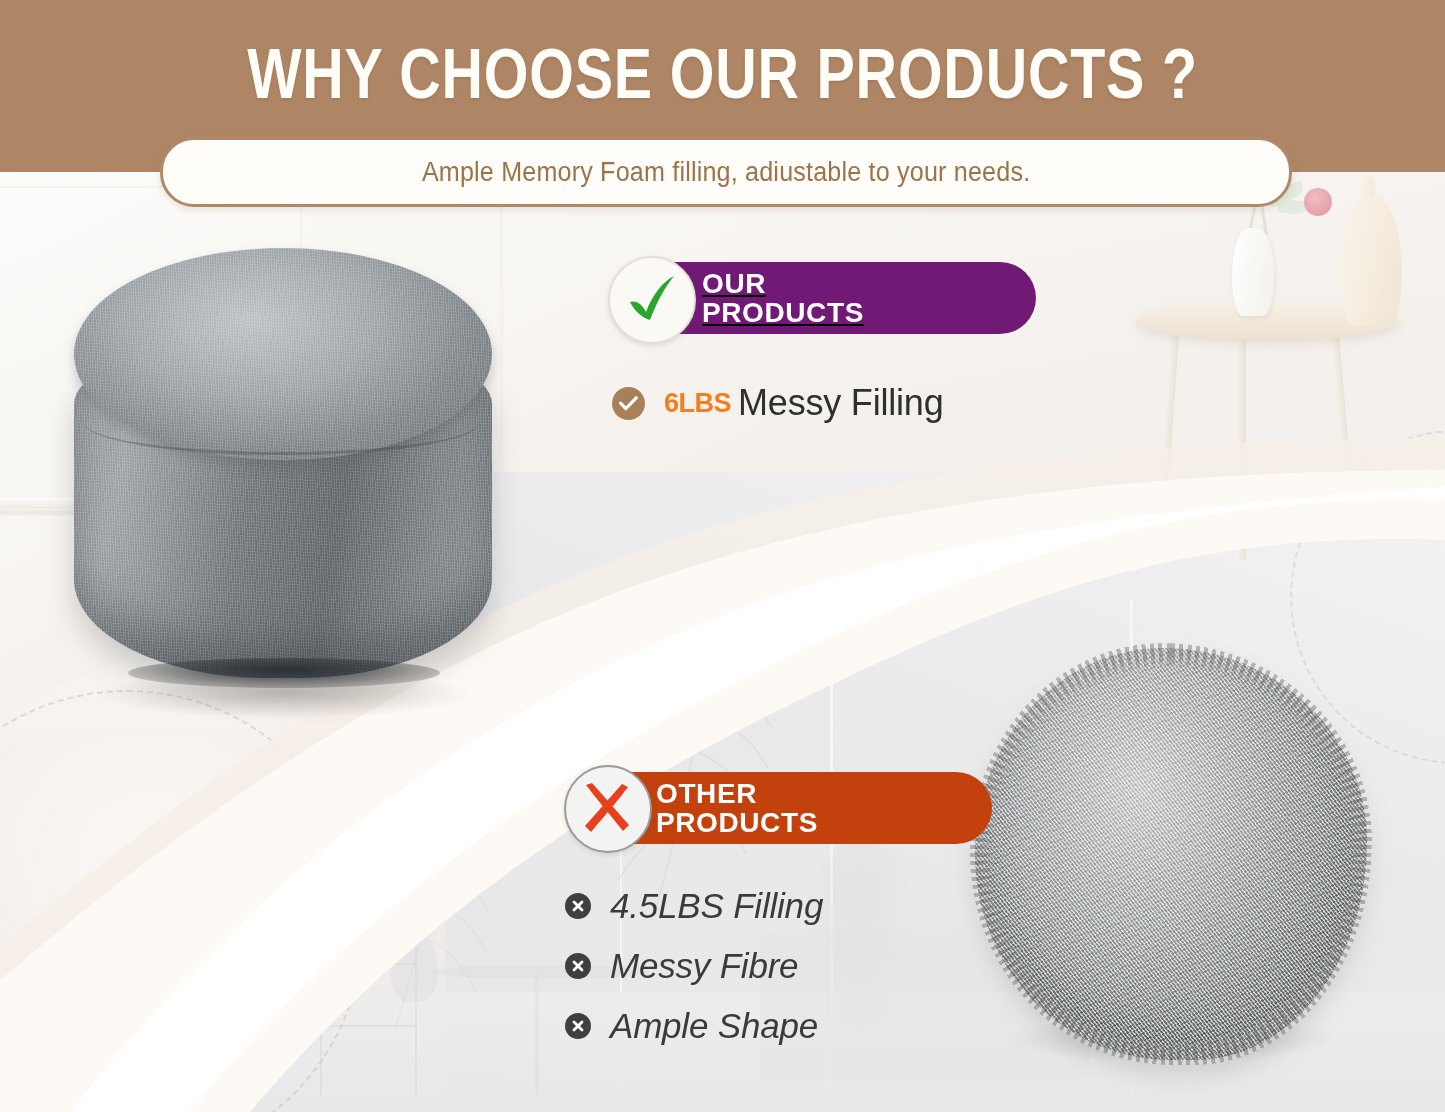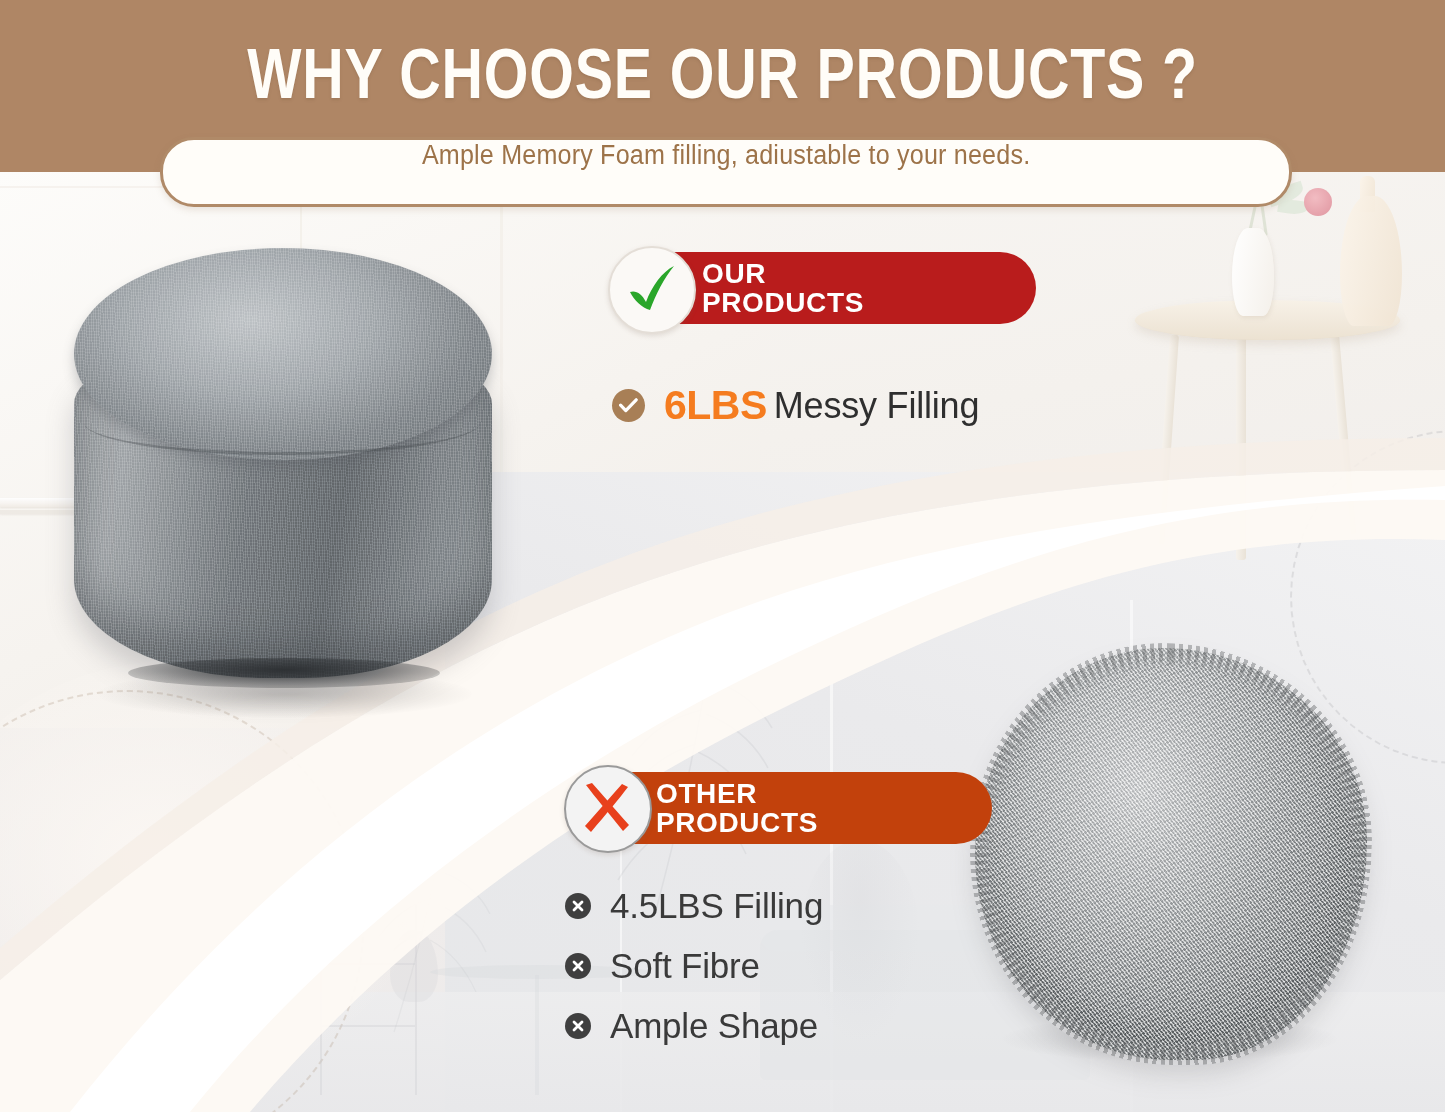--- a/index.html
+++ b/index.html
@@ -190,21 +190,21 @@
     transform:scaleX(.82);
     white-space:nowrap;
     text-shadow:0 2px 3px rgba(120,88,60,.25);
   }
   .subtitle-pill{
     position:absolute; left:160px; top:137px;
     width:1126px; height:64px;
     background:#fffdf9;
     border:3px solid #b08a68;
     border-radius:34px;
-    display:flex; align-items:flex-start; justify-content:center;
+    display:flex; align-items:center; justify-content:center;
     box-shadow:0 3px 7px rgba(150,120,95,.18);
   }
   .subtitle-text{
     color:#9d7349;
     font-family:"Liberation Sans", sans-serif;
     font-size:27px;
     font-weight:400;
     letter-spacing:.2px;
     transform:scaleX(.93);
     white-space:nowrap;
@@ -212,22 +212,23 @@
 
   
   .badge{
     position:absolute;
     display:flex; align-items:center;
     border-radius:40px;
     padding-left:68px;
     height:72px;
   }
   .badge.ours{
-    left:618px; top:252px; width:350px;
-    background:#b91c1c;
+    left:618px; top:262px; width:350px;
+    background:#701a75;
+    text-decoration:underline;
   }
   .badge.others{
     left:572px; top:772px; width:352px;
     background:#c2410c;
   }
   .badge-circle{
     position:absolute; left:-10px; top:-6px;
     width:84px; height:84px; border-radius:50%;
     background:#fbf9f6;
     border:2px solid #e4ded7;
@@ -246,21 +247,21 @@
     font-size:28px;
     line-height:29px;
     letter-spacing:.6px;
     padding-left:16px;
   }
   .badge-label .l2{display:block;}
 
   
   .feature-list{position:absolute;}
   .feature-list.ours{left:612px; top:382px;}
-  .feature-list.others{left:565px; top:886px;}
+  .feature-list.others{left:565px; top:886px;font-style:italic;}
 
   .feature-row{
     display:flex; align-items:center;
     margin-bottom:20px;
     white-space:nowrap;
   }
   .feature-row:last-child{margin-bottom:0;}
 
   .mark{
     flex:0 0 auto;
@@ -273,21 +274,21 @@
 
   .feat-text{
     font-family:"Liberation Sans", sans-serif;
     font-size:36px;
     color:#2f2f2f;
     letter-spacing:-.2px;
   }
   .feature-list.others .feat-text{font-size:35px;color:#3a3a3a;}
   .feat-strong{
     font-weight:700;
-    font-size:41px;
+    font-size:27px;
     color:#f57c1f;
     letter-spacing:-.5px;
     margin-right:7px;
   }
 
   
   
   .pouf-good{
     position:absolute; left:68px; top:240px;
     width:430px; height:470px;
@@ -544,21 +545,21 @@
       </span>
       <span class="feat-text">4.5LBS Filling</span>
     </div>
 
     <div class="feature-row">
       <span class="mark cross">
         <svg width="14" height="14" viewBox="0 0 14 14">
             <path d="M3 3 L11 11 M11 3 L3 11" stroke="#ffffff" stroke-width="2.8" stroke-linecap="round"></path>
           </svg>
       </span>
-      <span class="feat-text">Soft Fibre</span>
+      <span class="feat-text">Messy Fibre</span>
     </div>
 
     <div class="feature-row">
       <span class="mark cross">
         <svg width="14" height="14" viewBox="0 0 14 14">
             <path d="M3 3 L11 11 M11 3 L3 11" stroke="#ffffff" stroke-width="2.8" stroke-linecap="round"></path>
           </svg>
       </span>
       <span class="feat-text">Ample Shape</span>
     </div>

